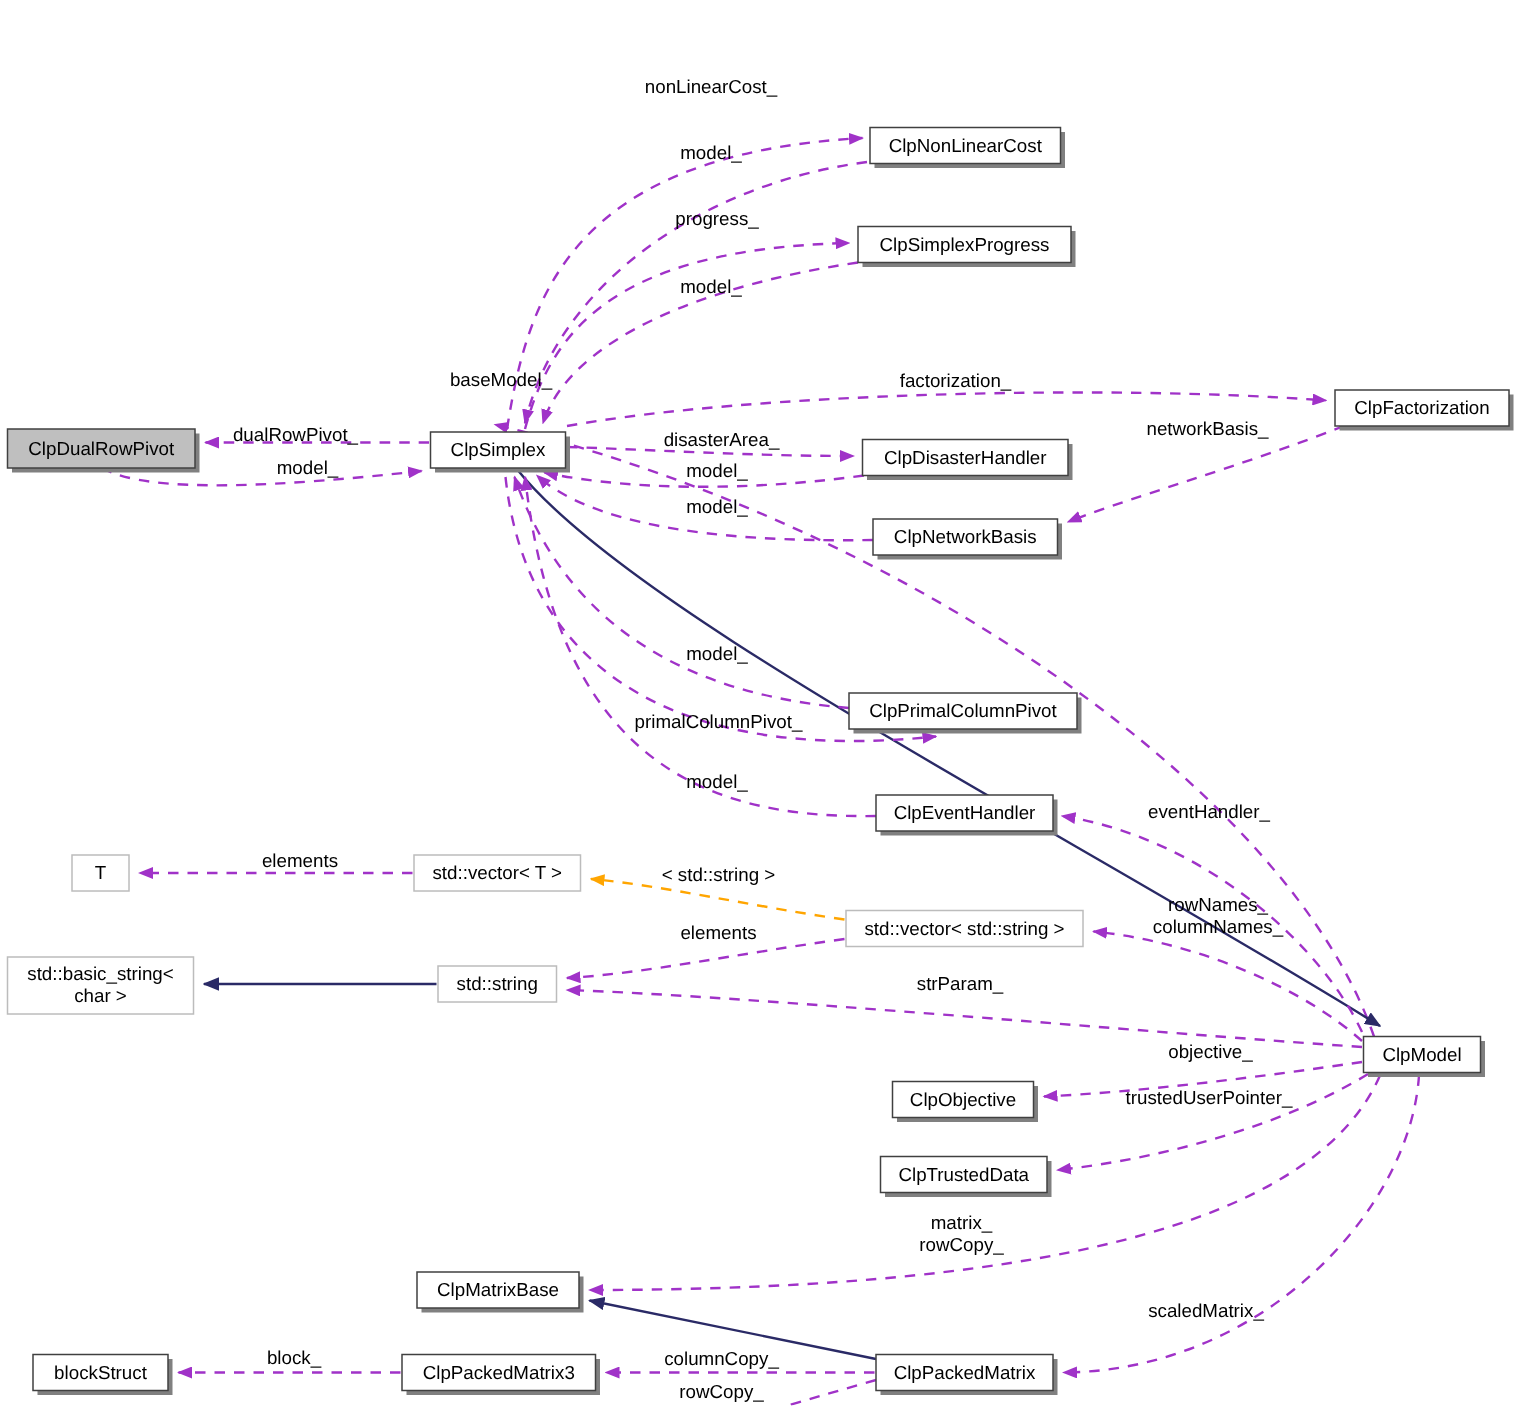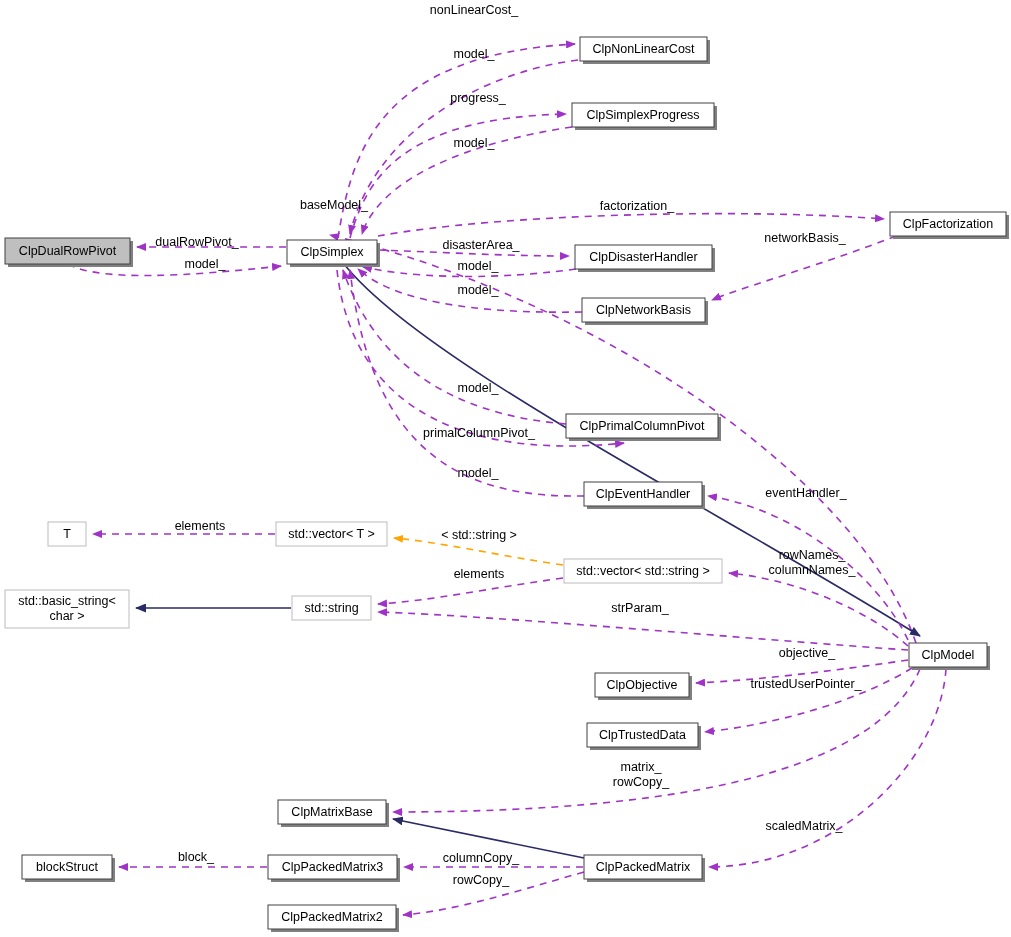--- a/index.html
+++ b/index.html
@@ -10,20 +10,21 @@
   body {
     width: 1011px;
     height: 937px;
     font-family: "Liberation Sans", sans-serif;
     overflow: hidden;
   }
   #diagram-root {
     position: relative;
     width: 1011px;
     height: 801px;
+    margin-top: 48px;
   }
   svg#graph {
     display: block;
     width: 1011px;
     height: 937px;
   }
   .node-box {
     fill: #ffffff;
     stroke: #404040;
     stroke-width: 1;

